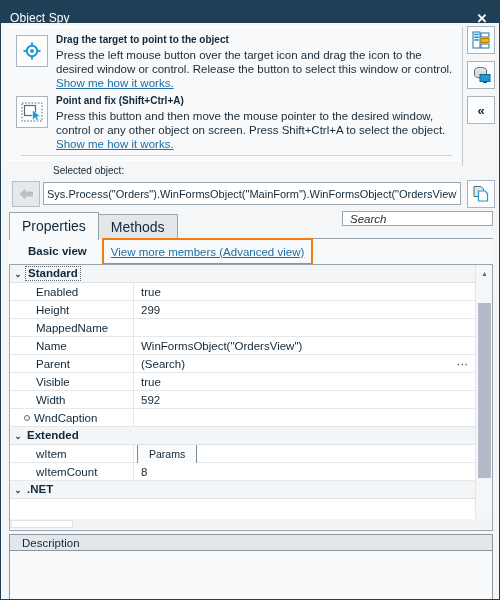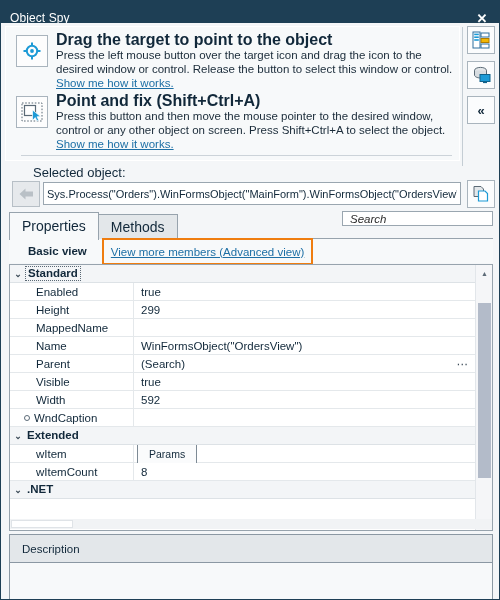--- a/index.html
+++ b/index.html
@@ -55,21 +55,21 @@
     width: 30px; height: 30px; min-width: 30px;
     border: 1px solid #a9b4bd;
     background: #fdfdfd;
     margin: 2px 8px 0 4px;
     display: flex; align-items: center; justify-content: center;
     cursor: pointer;
   }
   .instr-icon.dotted { border: 1px solid #a9b4bd; }
   .instr-text { flex: 1; }
   .instr-title {
-    font-size: 16px; font-weight: bold; color: #11283a;
+    font-size: 10px; font-weight: bold; color: #11283a;
     margin: 0 0 1px 0; line-height: 14px;
   }
   .instr-body {
     font-size: 11.5px; color: #1a2b39; line-height: 14px;
   }
   .instr-body a {
     color: #1d6fa5; text-decoration: underline; cursor: pointer;
   }
   .separator {
     border-top: 1px solid #ccd3d9;
@@ -88,22 +88,22 @@
     border: 1px solid #a9b4bd;
     background: #fbfcfd;
     margin: 0 0 7px 2px;
     display: flex; align-items: center; justify-content: center;
     cursor: pointer;
     box-sizing: border-box;
   }
   .side-btn.collapse { font-size: 13px; color: #11283a; font-weight: bold; }
   
   #selobj-label {
-    position: absolute; top: 142px; left: 32px;
-    font-size: 13px; color: #11283a; text-align: right;
+    position: absolute; top: 142px; left: 52px;
+    font-size: 10px; color: #11283a; text-align: right;
   }
   #back-btn {
     position: absolute; top: 158px; left: 11px;
     width: 28px; height: 26px;
     border: 1px solid #b7bfc6;
     background: #e6e9ec;
     display: flex; align-items: center; justify-content: center;
     cursor: pointer; box-sizing: border-box;
   }
   #selobj-input {
@@ -300,21 +300,21 @@
   }
   
   #desc-outer {
     position: absolute; top: 511px; left: 8px;
     width: 484px; height: 82px;
     border: 1px solid #8b98a3;
     background: #f7f9fa;
     box-sizing: border-box;
   }
   #desc-header {
-    height: 28px;
+    height: 16px;
     background: #e3e7ea;
     border-bottom: 1px solid #8b98a3;
     display: flex; align-items: center;
     padding-left: 12px;
     font-size: 11.5px; color: #11283a;
     box-sizing: border-box;
   }
   #desc-body { height: 59px; background: #f7f9fa; }
 </style>
 </head>

